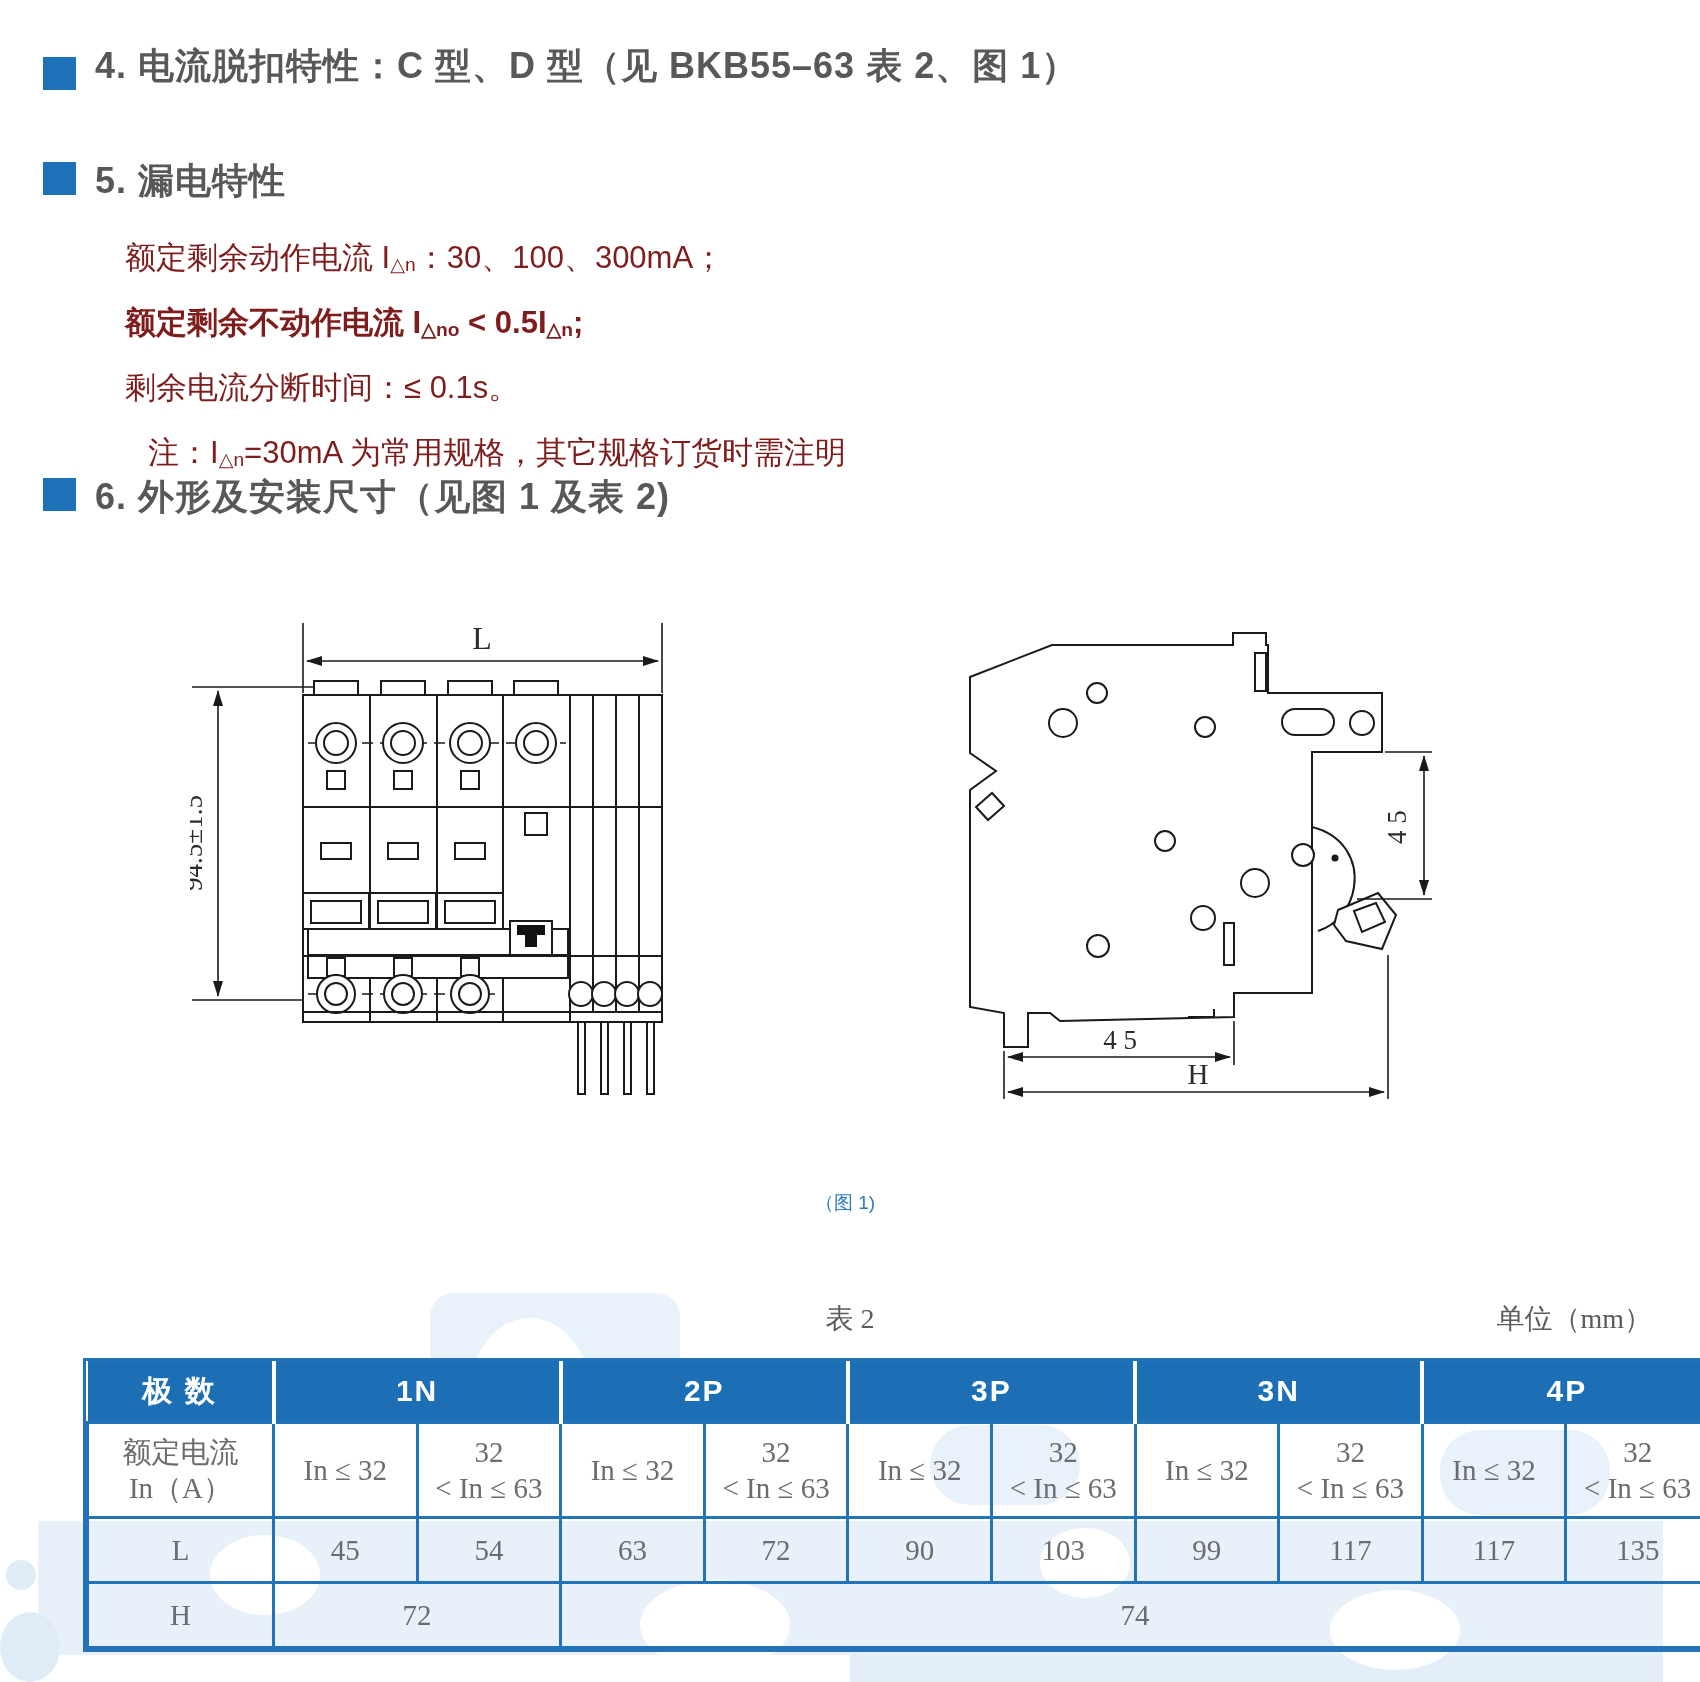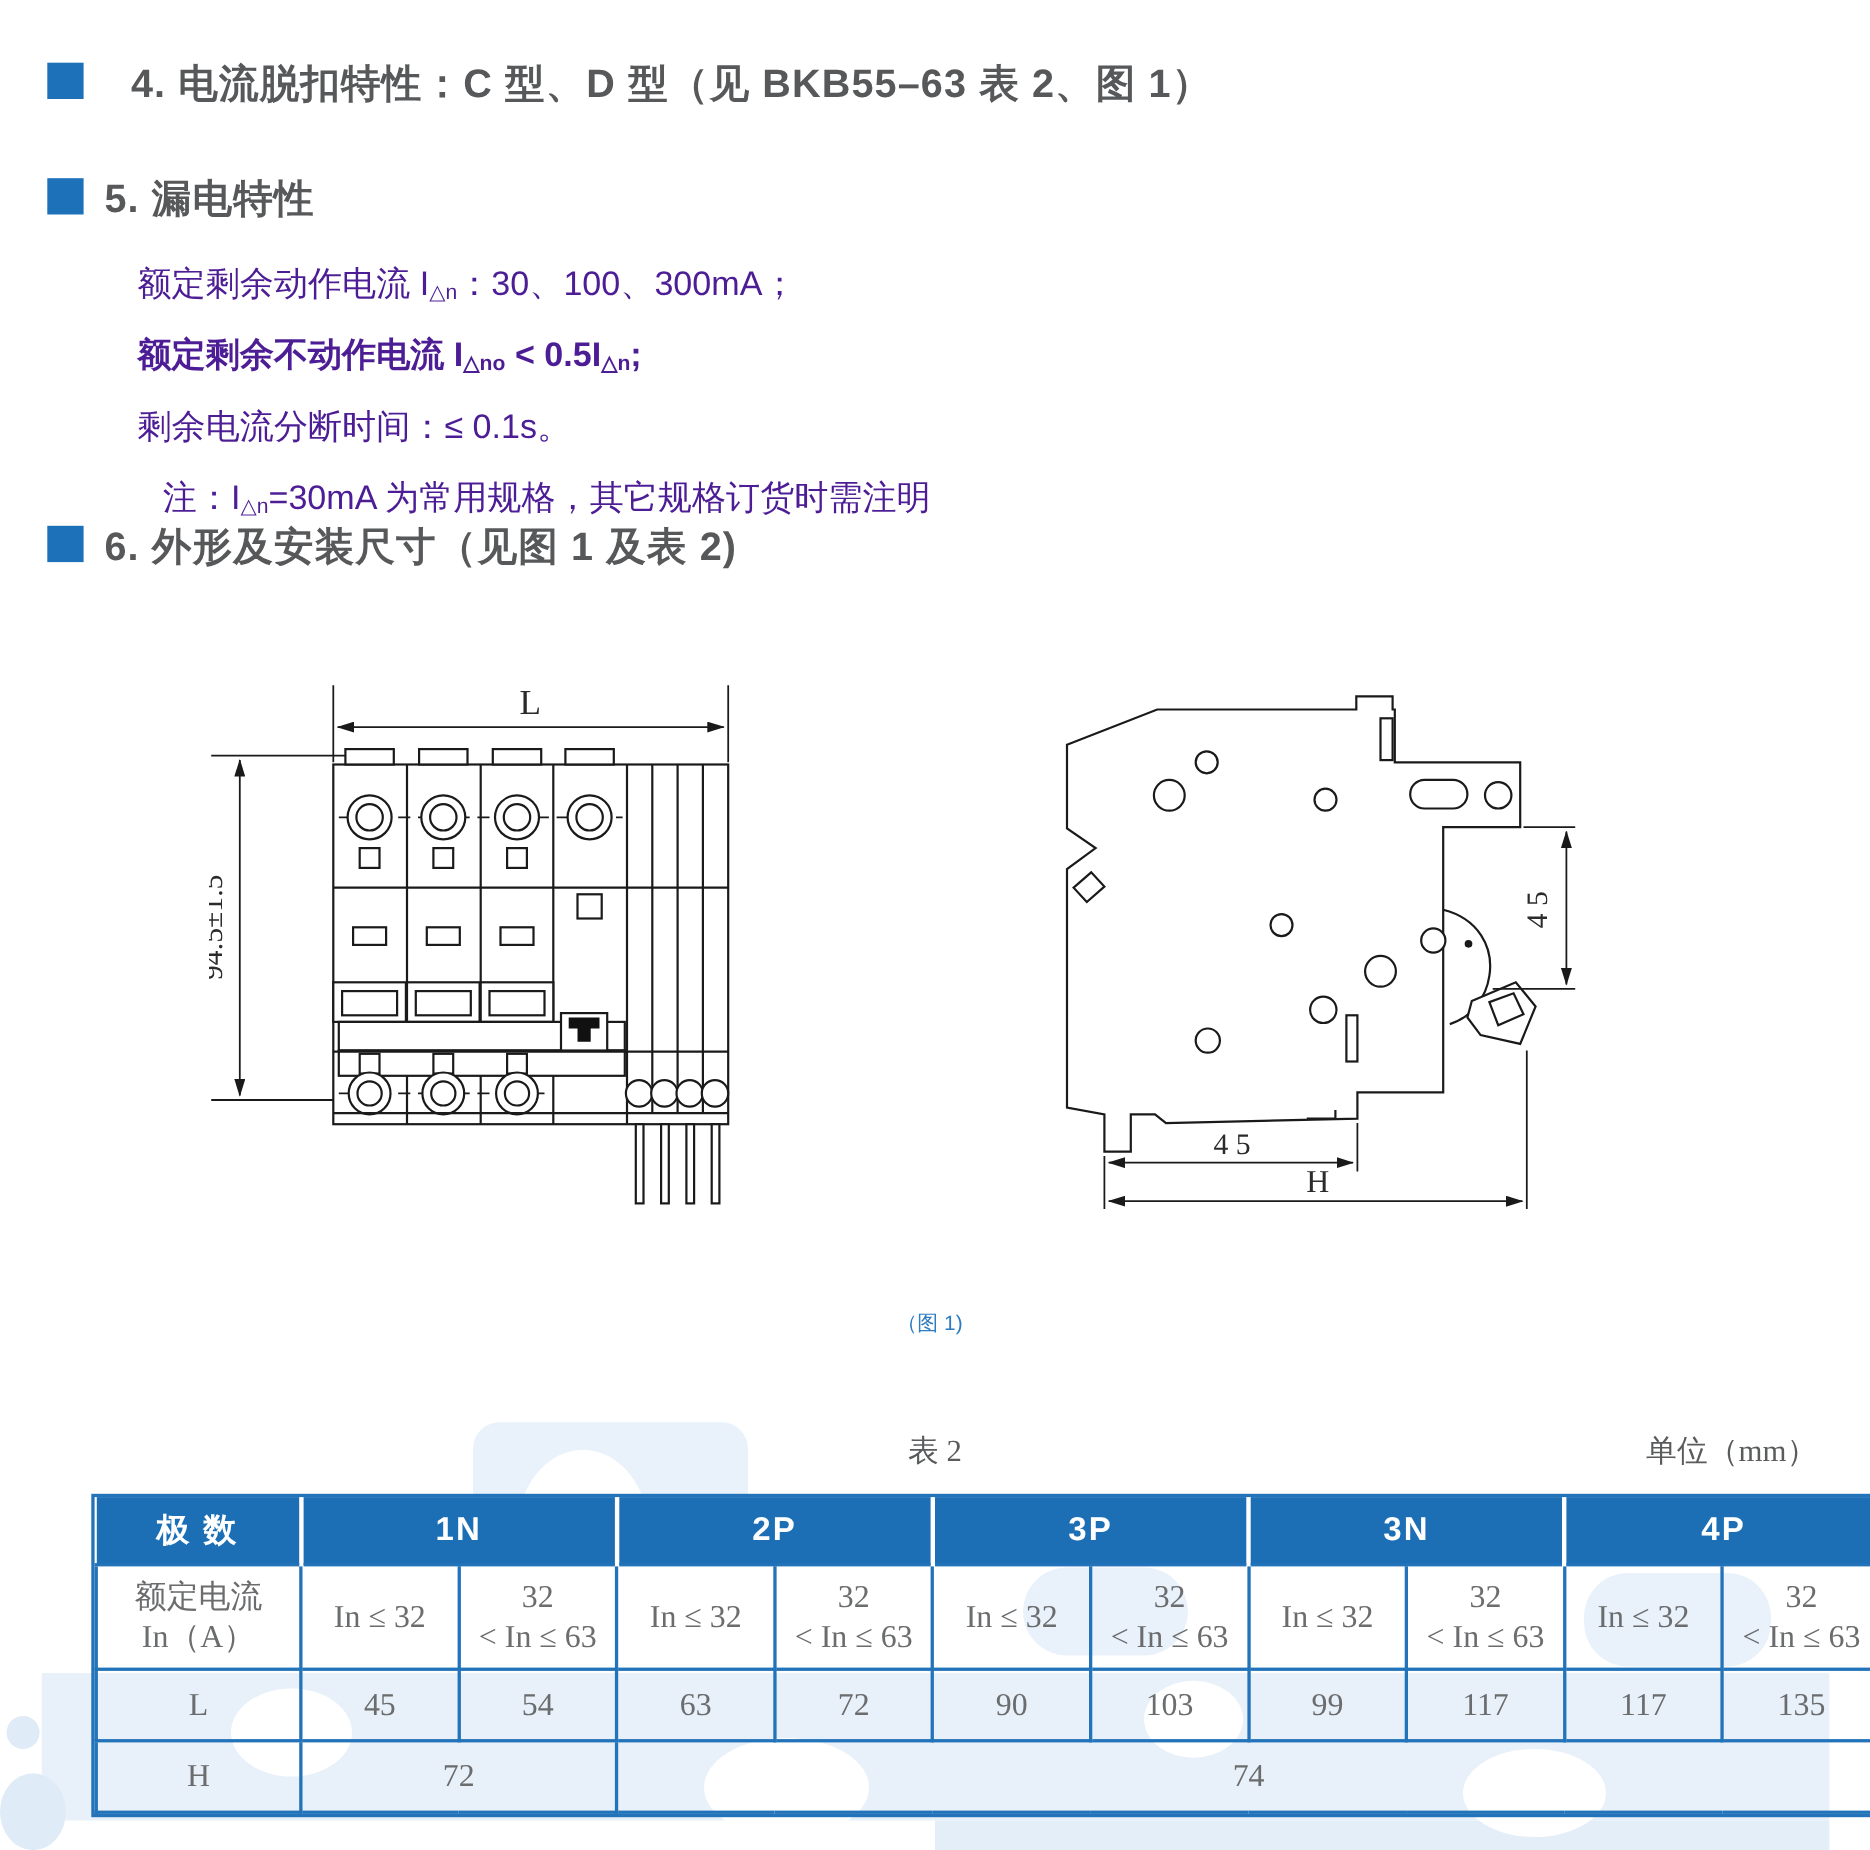--- a/index.html
+++ b/index.html
@@ -1,20 +1,20 @@
 <!DOCTYPE html>
 <html><head>
 <meta charset="utf-8">
 <style>
   html,body{margin:0;padding:0;background:#fff;}
   #page{position:relative;width:1700px;height:1682px;background:#fff;overflow:hidden;
         font-family:"Liberation Sans",sans-serif;color:#5d5e60;}
   .sq{position:absolute;width:33px;height:33px;background:#1d71b8;}
   .h-title{position:absolute;font-size:36px;font-weight:bold;color:#57585a;white-space:nowrap;letter-spacing:1px;}
-  .bodyline{position:absolute;left:125px;font-size:31px;color:#4c1d95;white-space:nowrap;}
+  .bodyline{position:absolute;left:125px;font-size:31px;color:#7f1d1d;white-space:nowrap;}
   .bodyline .sub{font-size:0.62em;vertical-align:-0.18em;}
   .cap{position:absolute;font-size:19px;color:#2e7cc0;text-align:center;width:300px;}
   .tcap{position:absolute;font-size:28px;color:#5a5b5d;font-family:"Liberation Serif",serif;}
   
   .wm{position:absolute;background:#e9f2fb;border-radius:40px;}
   .wmw{position:absolute;background:#ffffff;border-radius:50%;}
   
   #t2wrap{position:absolute;left:38px;top:1358px;width:1625px;border:3px solid #2273b9;background:transparent;z-index:3;margin-left:45px;}
   #t2{width:100%;border-collapse:collapse;table-layout:fixed;}
   #t2 th{background:#1d6fb5;color:#fff;font-size:30px;font-weight:bold;height:60px;
@@ -42,21 +42,21 @@
     <div class="wm" style="left:1440px;top:1430px;width:170px;height:85px;"></div>
     <div class="wmw" style="left:210px;top:1535px;width:110px;height:80px;"></div>
     <div class="wmw" style="left:640px;top:1580px;width:150px;height:90px;"></div>
     <div class="wmw" style="left:1040px;top:1528px;width:90px;height:70px;"></div>
     <div class="wmw" style="left:1330px;top:1590px;width:130px;height:80px;"></div>
     <div class="wm" style="left:0px;top:1612px;width:60px;height:70px;border-radius:50%;background:#dfecf8;"></div>
     <div class="wm" style="left:6px;top:1560px;width:30px;height:30px;border-radius:50%;background:#dfecf8;"></div>
   </div>
 
   <div class="sq" style="left:43px;top:57px;"></div>
-  <div class="h-title" style="left:95px;top:52px;margin-left:24px;">4. 电流脱扣特性：C 型、D 型（见 BKB55–63 表 2、图 1）</div>
+  <div class="h-title" style="left:95px;top:42px;">4. 电流脱扣特性：C 型、D 型（见 BKB55–63 表 2、图 1）</div>
 
   <div class="sq" style="left:43px;top:162px;"></div>
   <div class="h-title" style="left:95px;top:157px;">5. 漏电特性</div>
 
   <div class="bodyline" style="top:237px;"><span>额定剩余动作电流 I</span><span class="sub">△n</span><span>：30、100、300mA；</span></div>
   <div class="bodyline" style="top:302px;font-weight:bold;"><span>额定剩余不动作电流 I</span><span class="sub">△no</span><span> &lt; 0.5I</span><span class="sub">△n</span><span>;</span></div>
   <div class="bodyline" style="top:367px;"><span>剩余电流分断时间：≤ 0.1s。</span></div>
   <div class="bodyline" style="top:432px;margin-left:23px;"><span>注：I</span><span class="sub">△n</span><span>=30mA 为常用规格，其它规格订货时需注明</span></div>
 
   <div class="sq" style="left:43px;top:478px;"></div>

